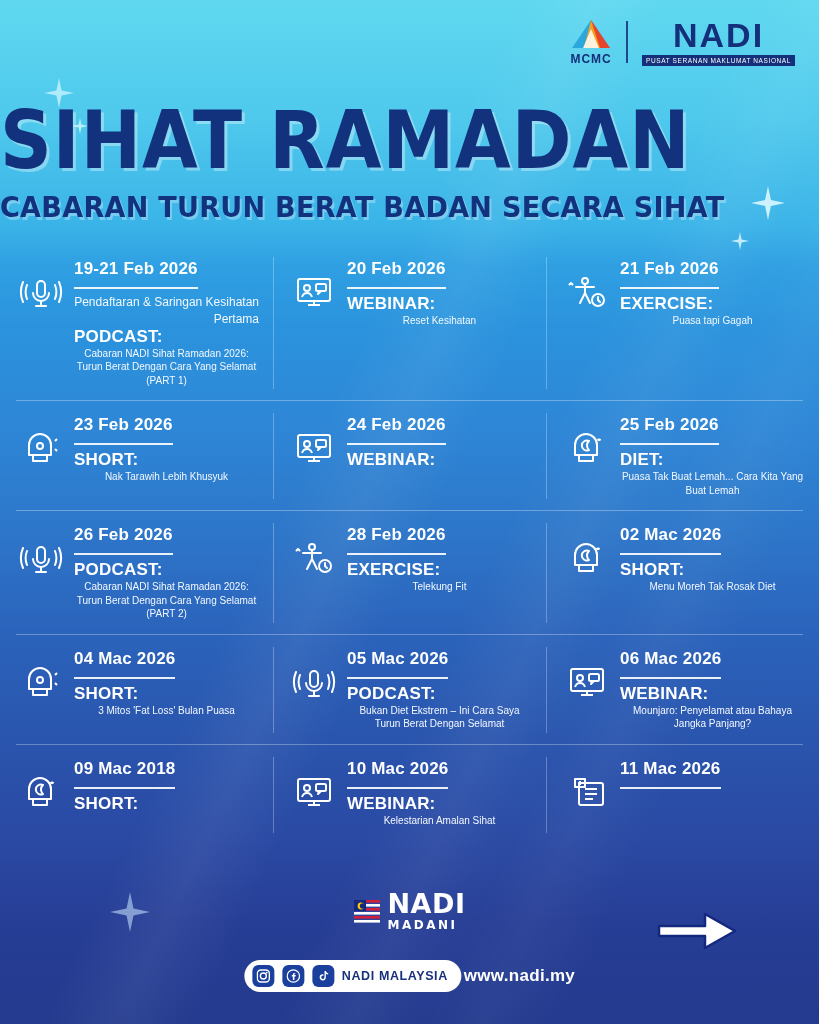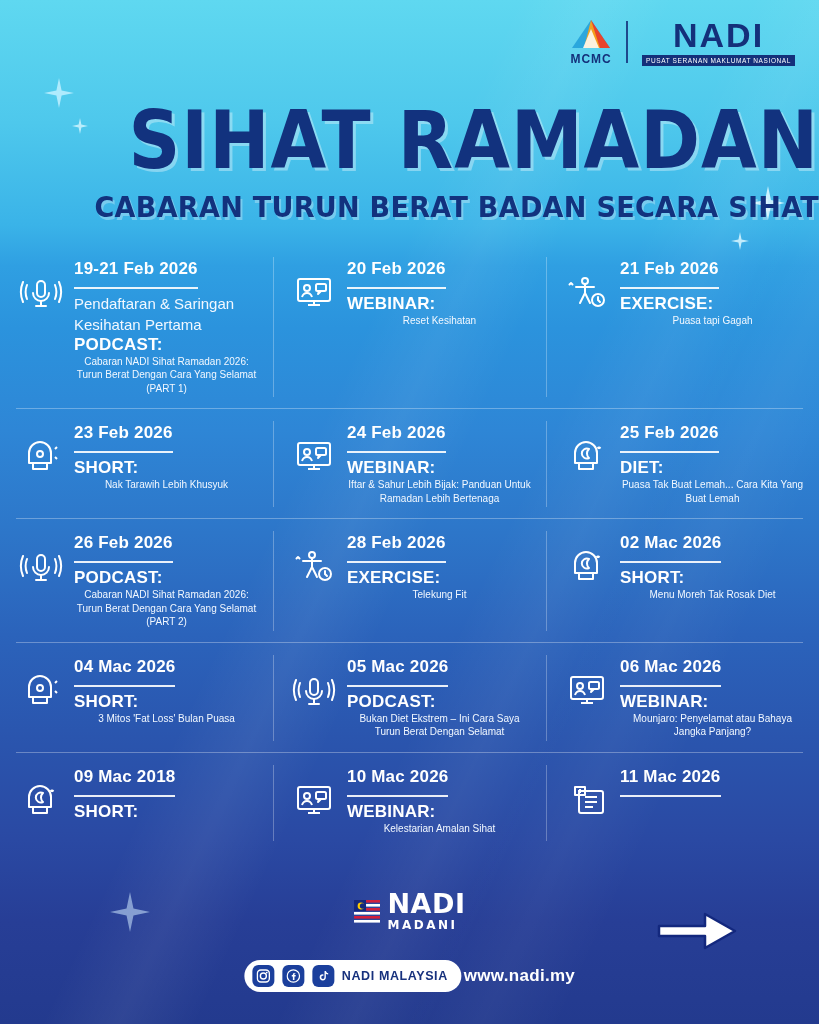--- a/index.html
+++ b/index.html
@@ -36,21 +36,21 @@
   }
   .header { position: relative; height: 100px; }
   .brand { position: absolute; right: 24px; top: 18px; display: flex; align-items: center; gap: 14px; }
   .mcmc { display:flex; flex-direction:column; align-items:center; }
   .mcmc-label { font-size: 12px; letter-spacing: 1px; color: #14307a; font-weight: bold; margin-top:2px;}
   .divider-v { width: 2px; height: 42px; background: #14307a; opacity: .85; }
   .nadi { display:flex; flex-direction:column; align-items:center; color:#14307a; }
   .nadi-name { font-size: 34px; font-weight: bold; letter-spacing: 2px; line-height: 1; font-family:"Liberation Sans", sans-serif;}
   .nadi-sub { font-size: 6.5px; letter-spacing: .6px; margin-top: 3px; background:#14307a; color:#fff; padding:2px 4px; }
 
-  .titlewrap { text-align: right; margin-top: 6px; }
+  .titlewrap { text-align: left; margin-top: 6px; }
   h1.main-title {
     font-size: 72px; line-height: .95; font-weight: bold;
     letter-spacing: 1px; color: #12327e;
     text-shadow: 3px 3px 0 rgba(255,255,255,0.35);
     font-family: "DejaVu Sans", sans-serif;
     transform: scaleY(1.12);
   }
   h2.sub-title {
     margin-top: 18px; font-size: 27px; font-weight: bold; color: #12327e;
     letter-spacing: .3px; text-shadow: 2px 2px 0 rgba(255,255,255,0.30);
@@ -71,21 +71,21 @@
   .ico { width: 46px; flex: 0 0 46px; display:flex; align-items:flex-start; justify-content:center; padding-top:14px; }
   .ico svg { display:block; }
   .txt { flex: 1; }
   .date {
     font-weight: bold; font-size: 17px; color:#ffffff; letter-spacing:.2px;
     border-bottom: 2px solid rgba(255,255,255,.9); display:inline-block; padding-bottom:8px; margin-bottom:5px;
   }
   .row-1 .date, .row-2 .date { color:#ffffff; }
   .kind { font-weight: bold; font-size: 17px; color:#ffffff; letter-spacing:.2px; }
   .desc { font-size: 10px; color:#f2f8ff; line-height: 1.35; text-align: center; }
-  .pre { font-size: 15px; color:#f2f8ff; line-height: 1.35; }
+  .pre { font-size: 12px; color:#f2f8ff; line-height: 1.35; text-align: right; }
 
   .footer { position:absolute; left:0; right:0; bottom:0; height:140px; }
   .nadi-madani { position:absolute; left:50%; transform:translateX(-50%); top: 6px; display:flex; align-items:center; gap:8px;}
   .flagicon { width:26px; height:30px; position:relative; }
   .nm-text { color:#fff; font-weight:bold; line-height:1; font-family:"DejaVu Sans", sans-serif; }
   .nm-1 { font-size:27px; letter-spacing:.5px; }
   .nm-2 { font-size:12px; letter-spacing:2.5px; margin-top:2px; }
 
   .social { position:absolute; left:50%; transform:translateX(-50%); bottom: 32px; display:flex; align-items:center; gap:2px; }
   .pill { display:flex; align-items:center; gap:8px; background:#ffffff; border-radius:20px; padding:5px 14px 5px 8px; }
@@ -238,21 +238,20 @@
                 <circle cx="15" cy="15" r="3"></circle>
                 <path d="M10 24c1-3 3-4 5-4s4 1 5 4"></path>
                 <rect x="24" y="11" width="10" height="7" rx="1.5"></rect>
                 <path d="M27 18l-1 3 3-3"></path>
               </g>
             </svg>
         </div>
         <div class="txt">
           <div class="date">24 Feb 2026</div>
           <div class="kind">WEBINAR:</div>
-          <div class="desc">Iftar &amp; Sahur Lebih Bijak: Panduan Untuk Ramadan Lebih Bertenaga</div>
         </div>
       </div>
       <div class="cell">
         <div class="ico">
           <svg width="44" height="40" viewBox="0 0 44 40">
               <g fill="none" stroke="#ffffff" stroke-width="2" stroke-linejoin="round">
                 <path d="M10 16c0-6 5-11 11-11s11 5 11 11v10H10z"></path>
                 <path d="M14 26v6h14v-6"></path>
                 <path d="M18 32h8"></path>
                 <path d="M24 12a5 5 0 1 0 0 9 6 6 0 0 1 0-9z"></path>

